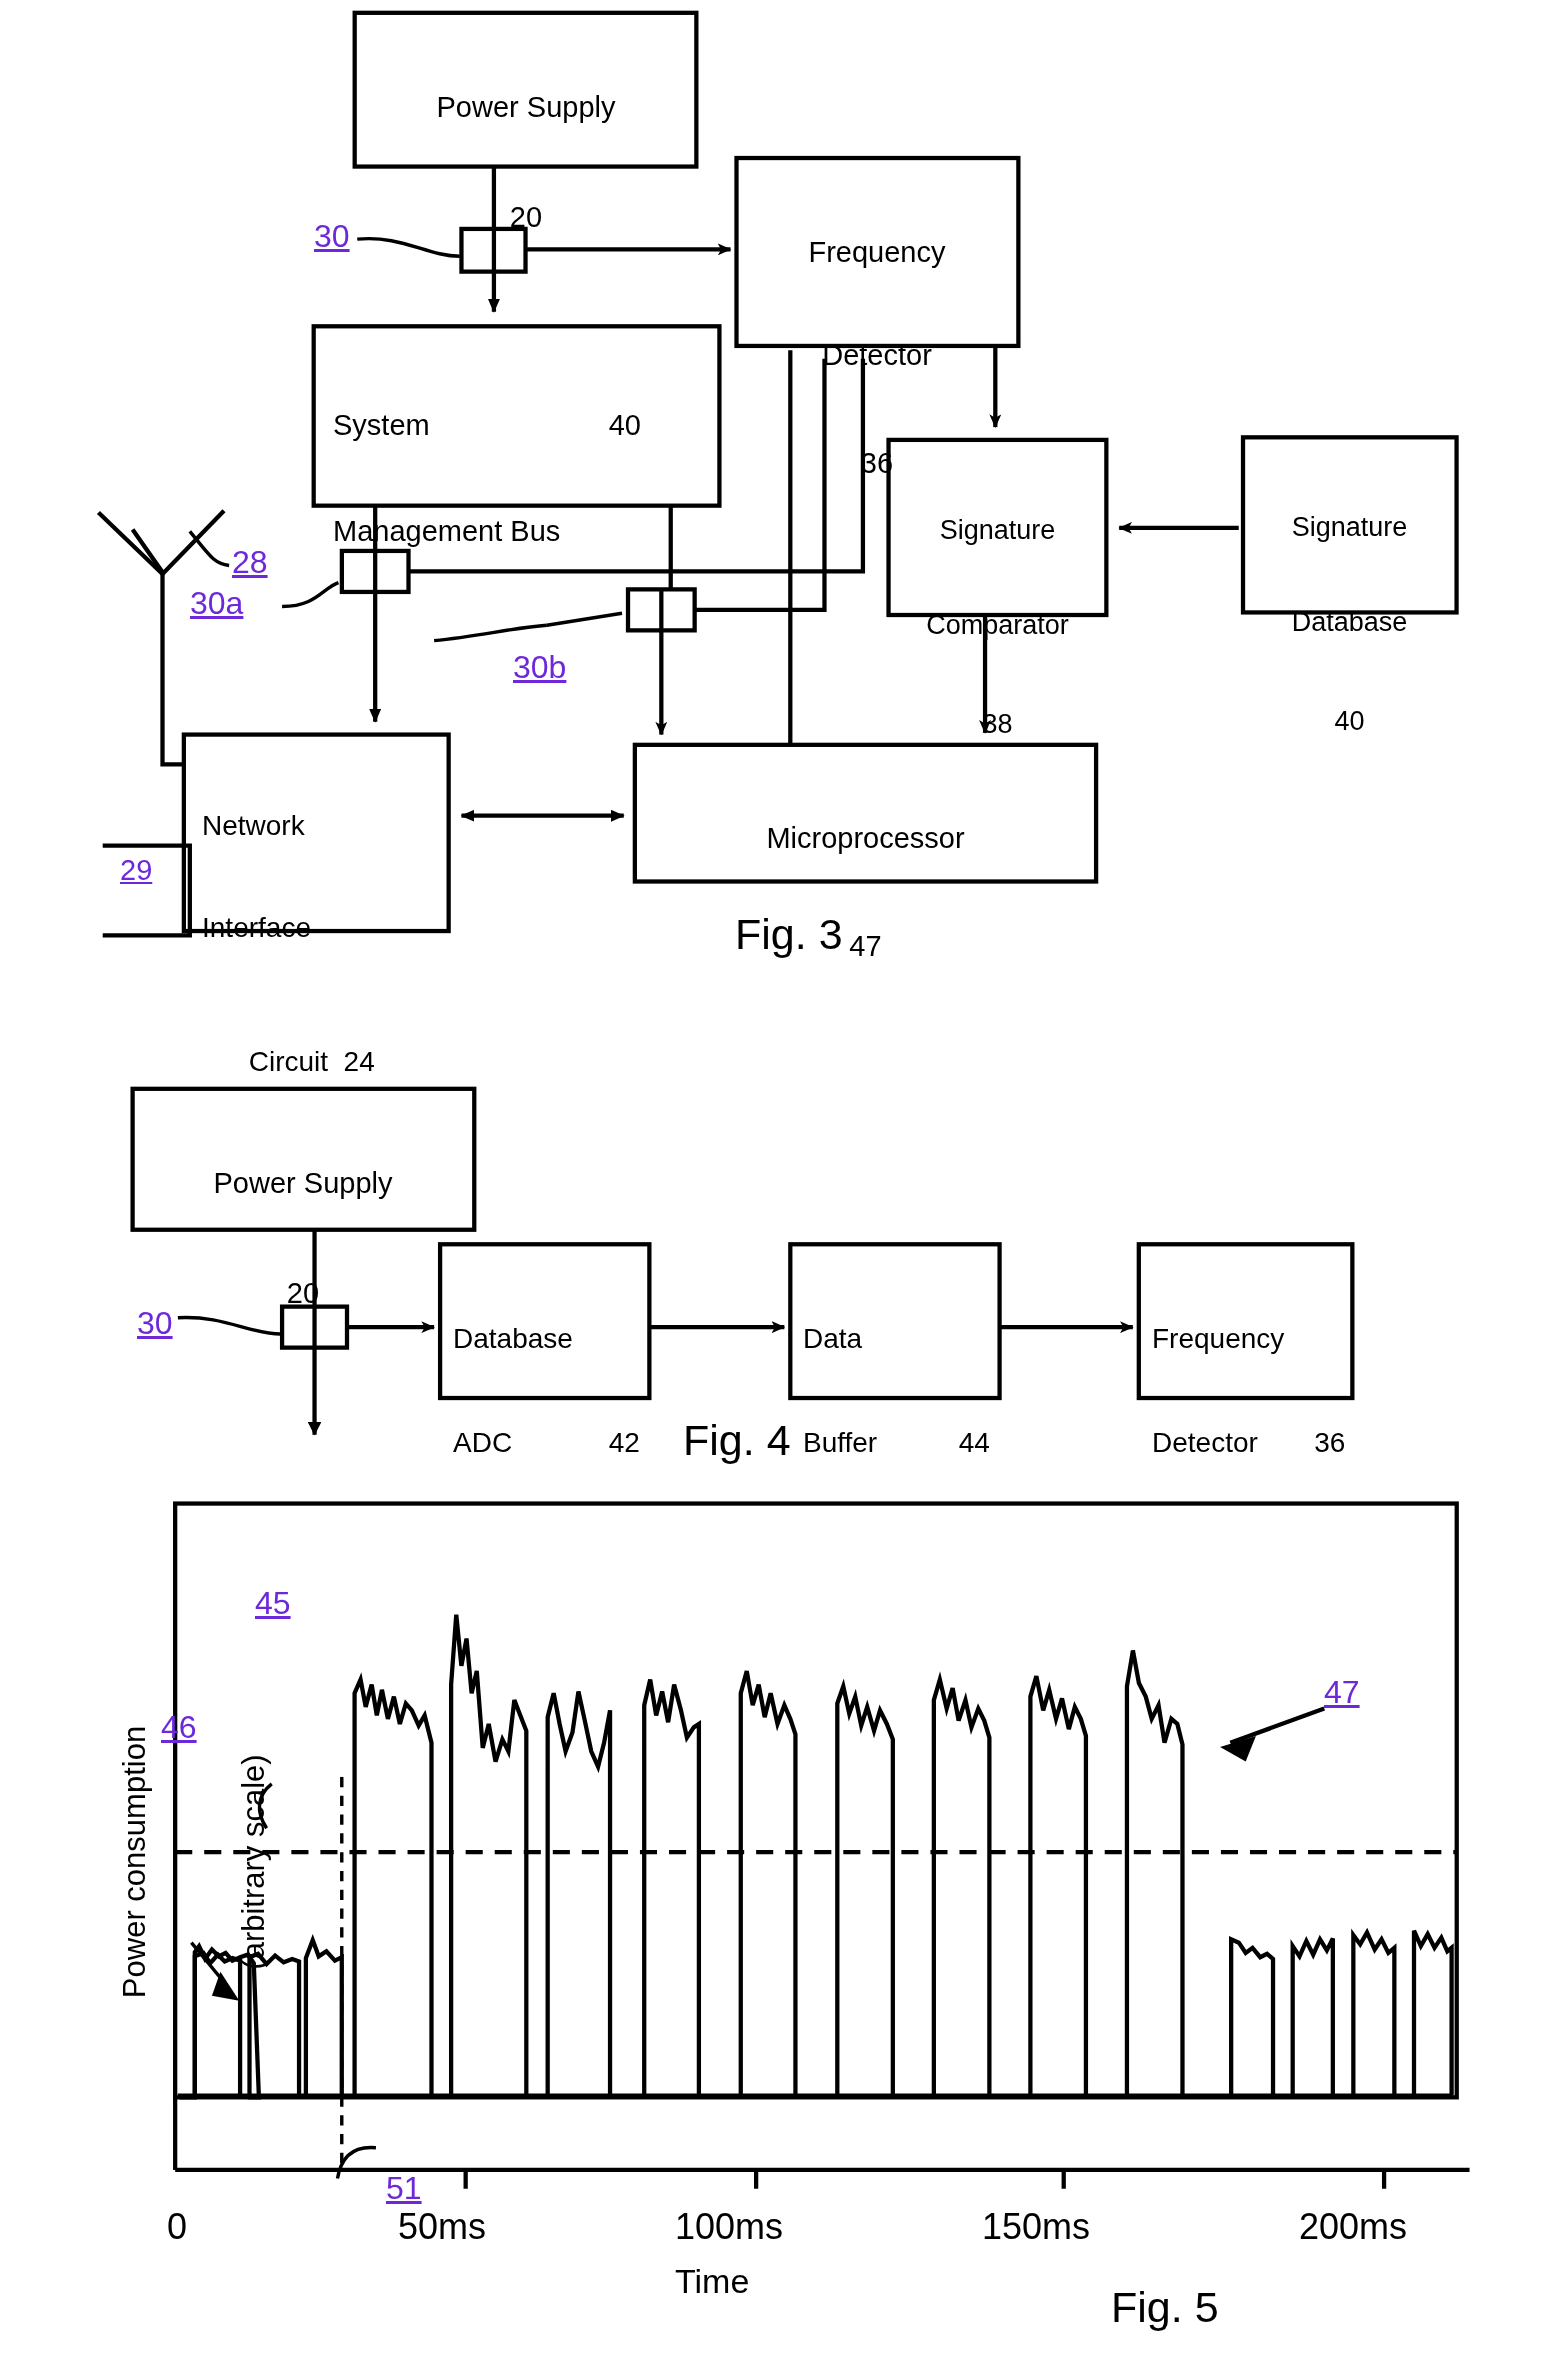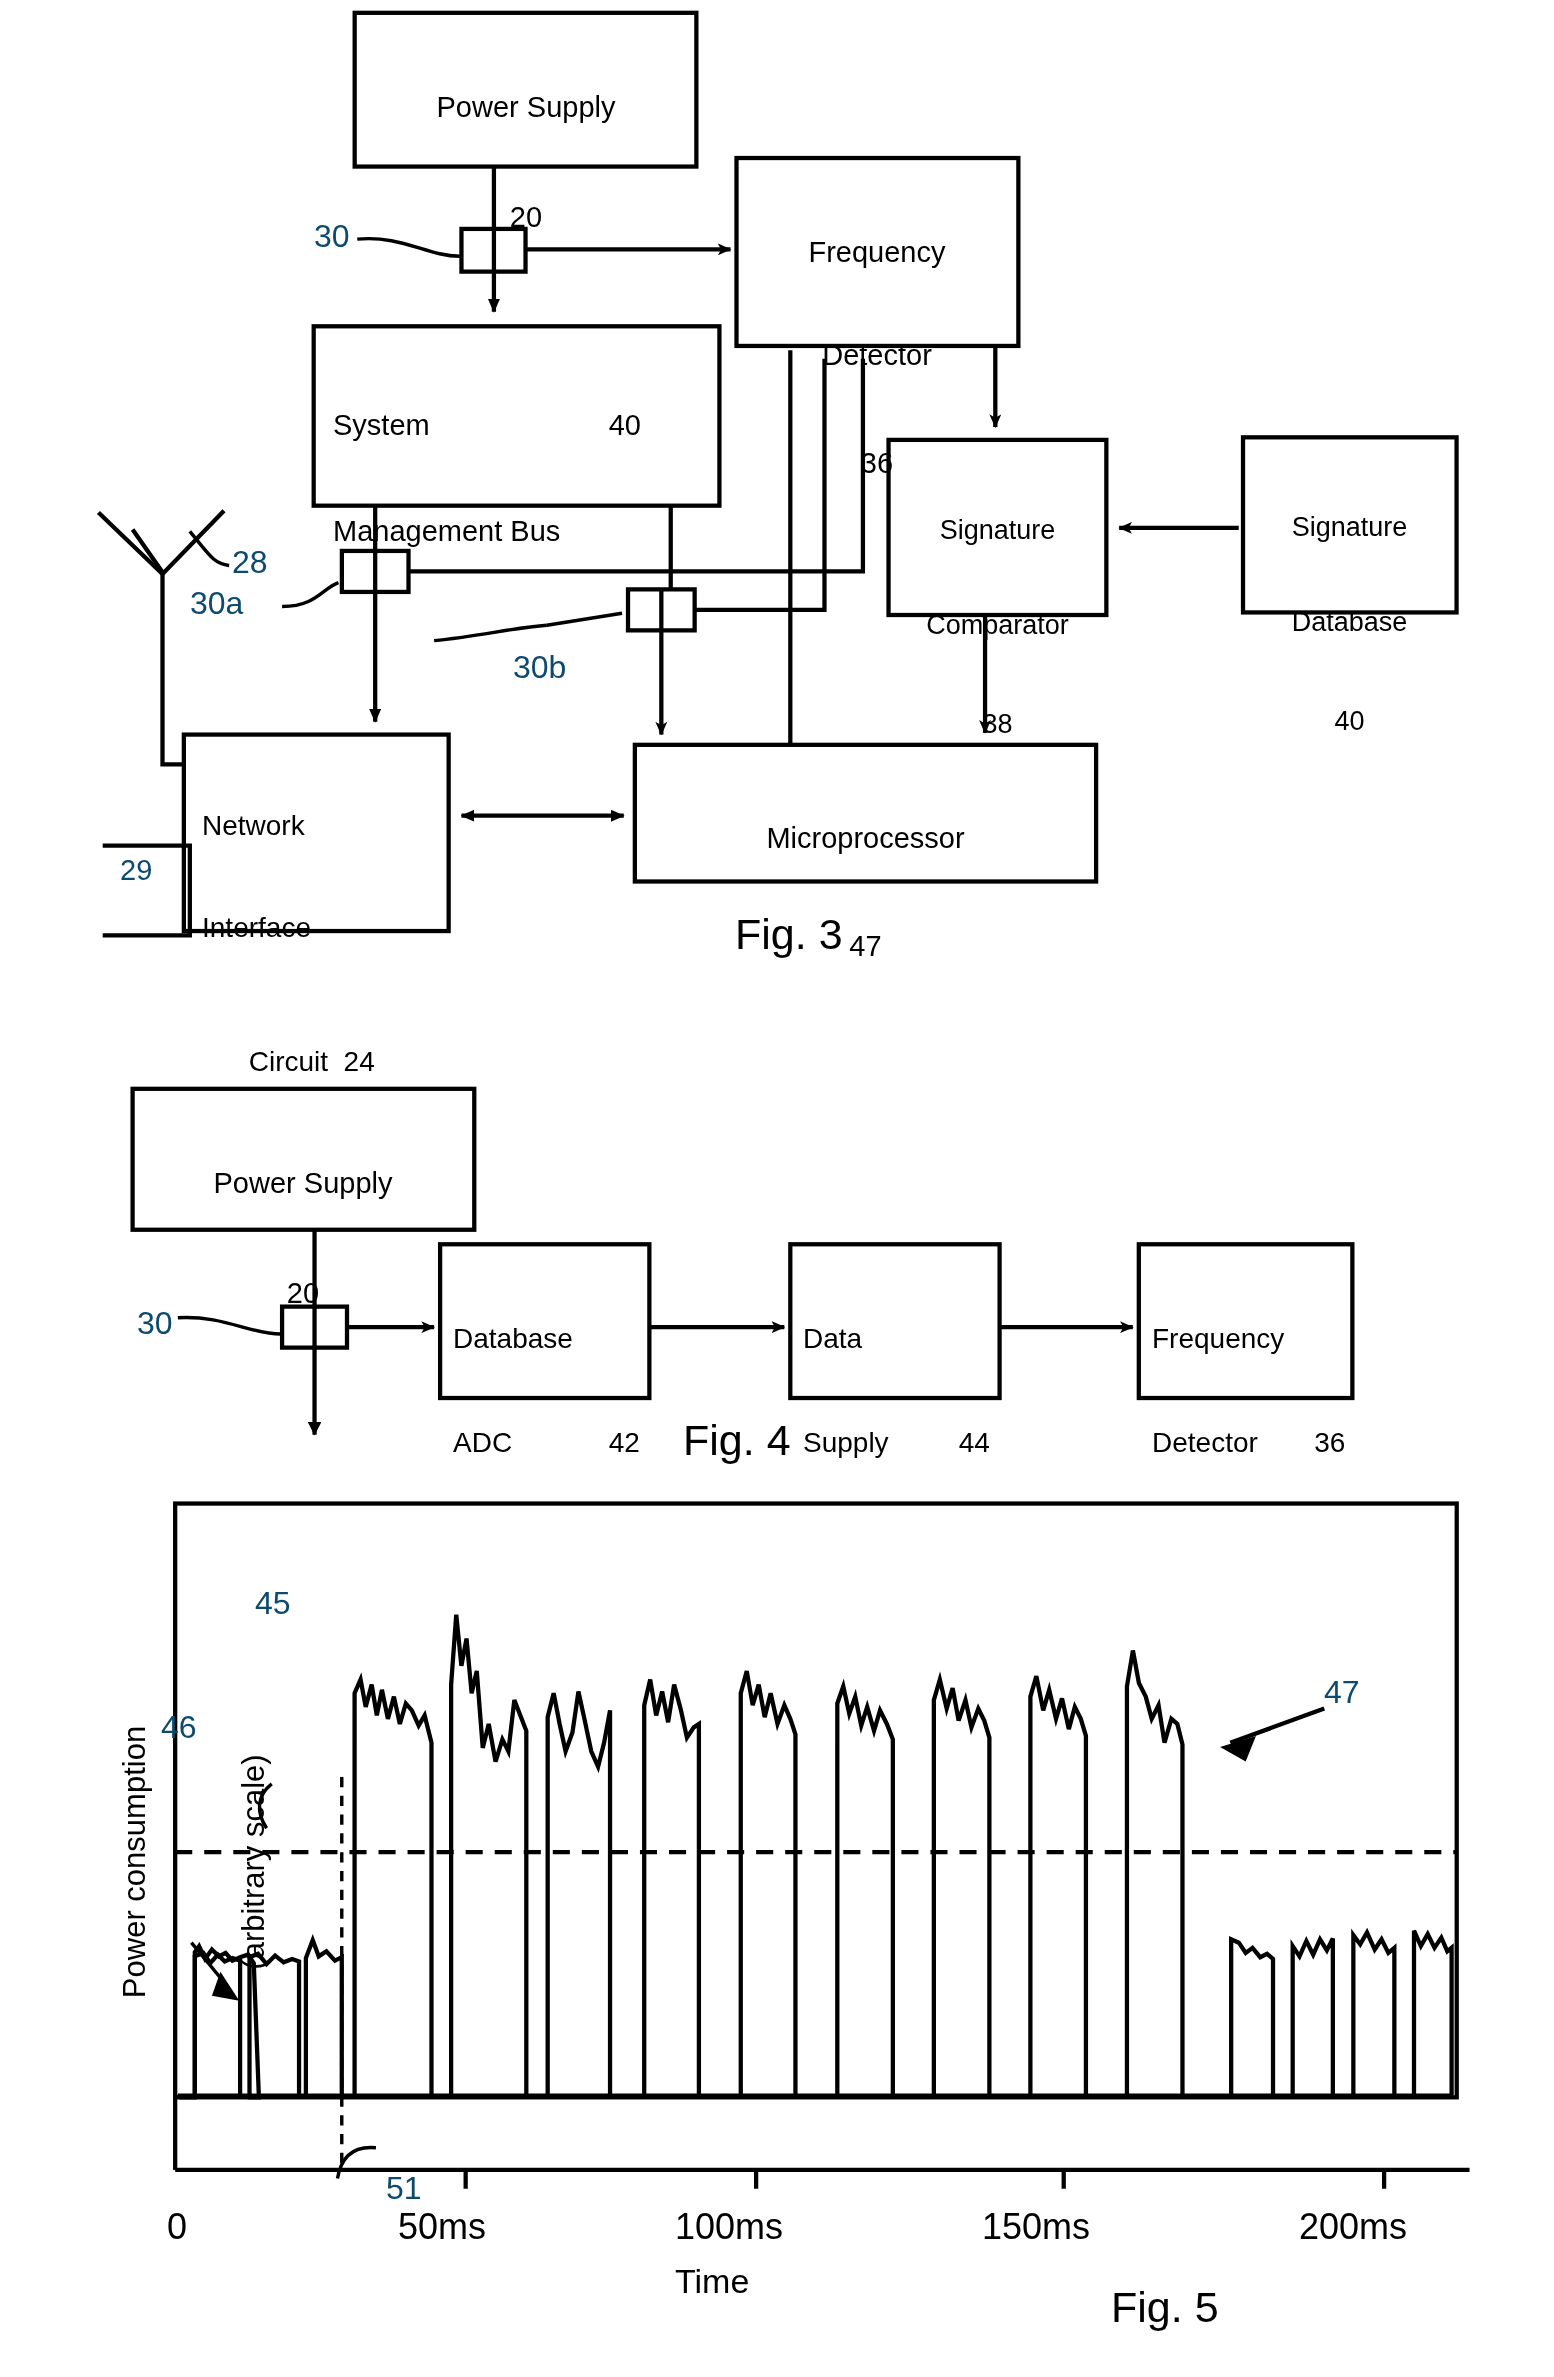--- a/index.html
+++ b/index.html
@@ -30,22 +30,23 @@
   .boxlabel {
     position: absolute;
     font-family: "Liberation Sans", sans-serif;
     color: #000;
     white-space: pre;
     line-height: 1.18;
   }
   .ref {
     position: absolute;
     font-family: "Liberation Sans", sans-serif;
-    color: #0c4a6e;
-    white-space: pre;
+    color: #6d28d9;
+    white-space: pre;
+    text-decoration: underline;
   }
   .figcap {
     position: absolute;
     font-family: "Liberation Sans", sans-serif;
     color: #000;
     white-space: pre;
   }
   .axis-label {
     position: absolute;
     font-family: "Liberation Sans", sans-serif;
@@ -245,21 +246,21 @@
     <div>Database</div>
     <div style="margin-top:5.1px; display:flex; justify-content:space-between; padding-right:5.1px;">
       <span>ADC</span>
       <span>42</span>
     </div>
   </div>
 
   <div class="boxlabel" style="left:803px; top:1256px; width:192px; font-size:28px;">
     <div>Data</div>
     <div style="margin-top:5.1px; display:flex; justify-content:space-between; padding-right:5.1px;">
-      <span>Supply</span>
+      <span>Buffer</span>
       <span>44</span>
     </div>
   </div>
 
   <div class="boxlabel" style="left:1152px; top:1256px; width:195px; font-size:28px;">
     <div>Frequency</div>
     <div style="margin-top:5.1px; display:flex; justify-content:space-between; padding-right:1.7px;">
       <span>Detector</span>
       <span>36</span>
     </div>

